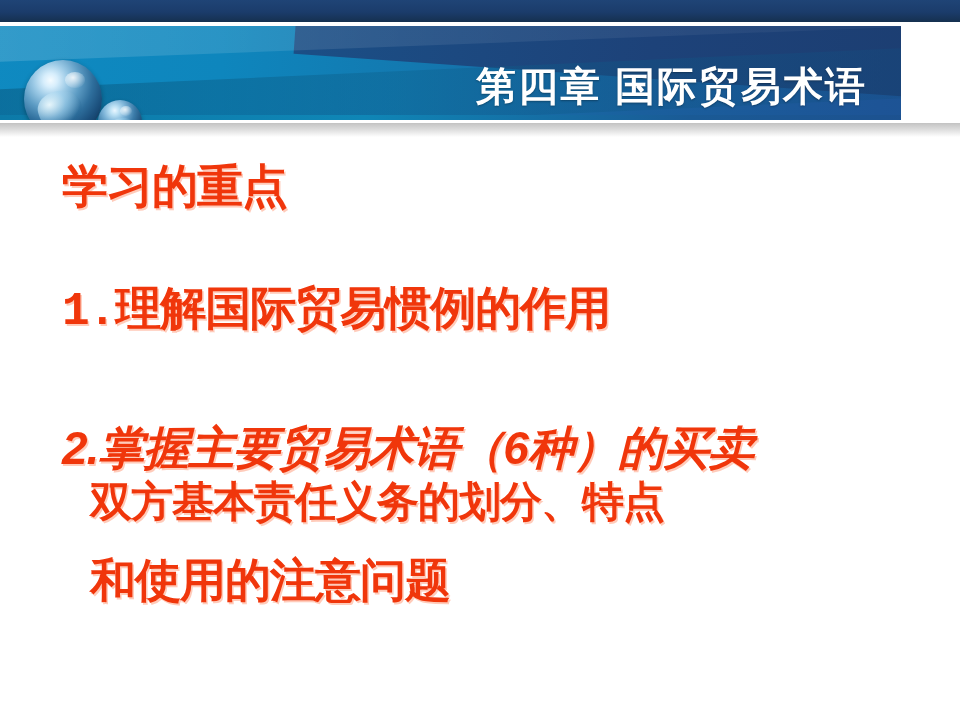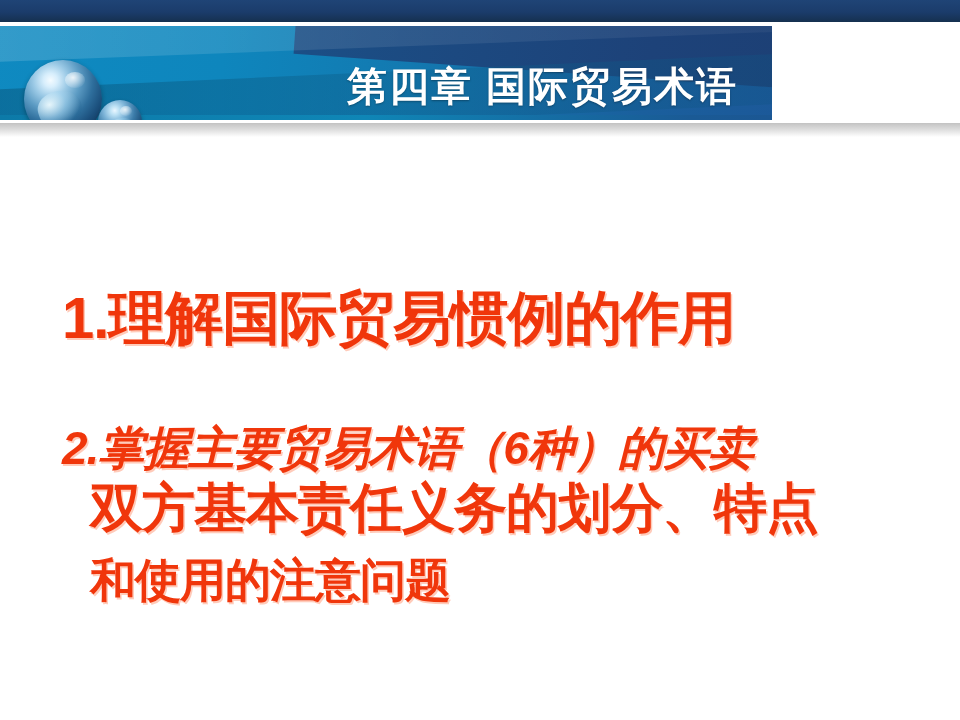--- a/index.html
+++ b/index.html
@@ -32,21 +32,21 @@
     position: absolute;
     left: 0; top: 22px;
     width: 960px; height: 4px;
     background: #ffffff;
   }
 
   
   .header {
     position: absolute;
     left: 0; top: 26px;
-    width: 772px; height: 94px;
+    width: 901px; height: 94px;
     background: #0e86bd;
     overflow: hidden;
   }
   
   .header-right {
     position: absolute;
     right: 0; top: 0;
     width: 560px; height: 94px;
     background: linear-gradient(100deg, #1468a4 0%, #1d5496 48%, #1d4f8e 100%);
   }
@@ -205,30 +205,31 @@
     letter-spacing: -1px;
     text-shadow: 1.5px 1.5px 0 rgba(255,160,130,0.55);
   }
 
   .heading-text {
     left: 62px; top: 26px;
     font-size: 46px;
   }
   .item-1 {
     left: 62px; top: 152px;
-    font-size: 58px;
+    font-size: 46px;
+    font-family: Liberation Mono, monospace;
   }
   .item-2-line1 {
     left: 62px; top: 288px;
     font-size: 46px;
     font-style: italic;
   }
   .item-2-line2 {
     left: 90px; top: 344px;
-    font-size: 53px;
+    font-size: 42px;
   }
   .item-2-line3 {
     left: 90px; top: 400px;
     font-size: 46px;
     margin-top: 20px;
   }
 </style>
 </head>
 <body>
 
@@ -251,20 +252,21 @@
     </div>
 
     <div class="header-title">第四章 国际贸易术语</div>
   </div>
 
   <div class="grey-strip"></div>
   <div class="grey-strip-cap"></div>
 
   <div class="body-area">
 
+    <div class="bullet-text heading-text">学习的重点</div>
 
     <div class="bullet-text item-1">1.理解国际贸易惯例的作用</div>
 
     <div class="bullet-text item-2-line1">2.掌握主要贸易术语（6种）的买卖</div>
 
     <div class="bullet-text item-2-line2">双方基本责任义务的划分、特点</div>
 
     <div class="bullet-text item-2-line3">和使用的注意问题</div>
 
   </div>

